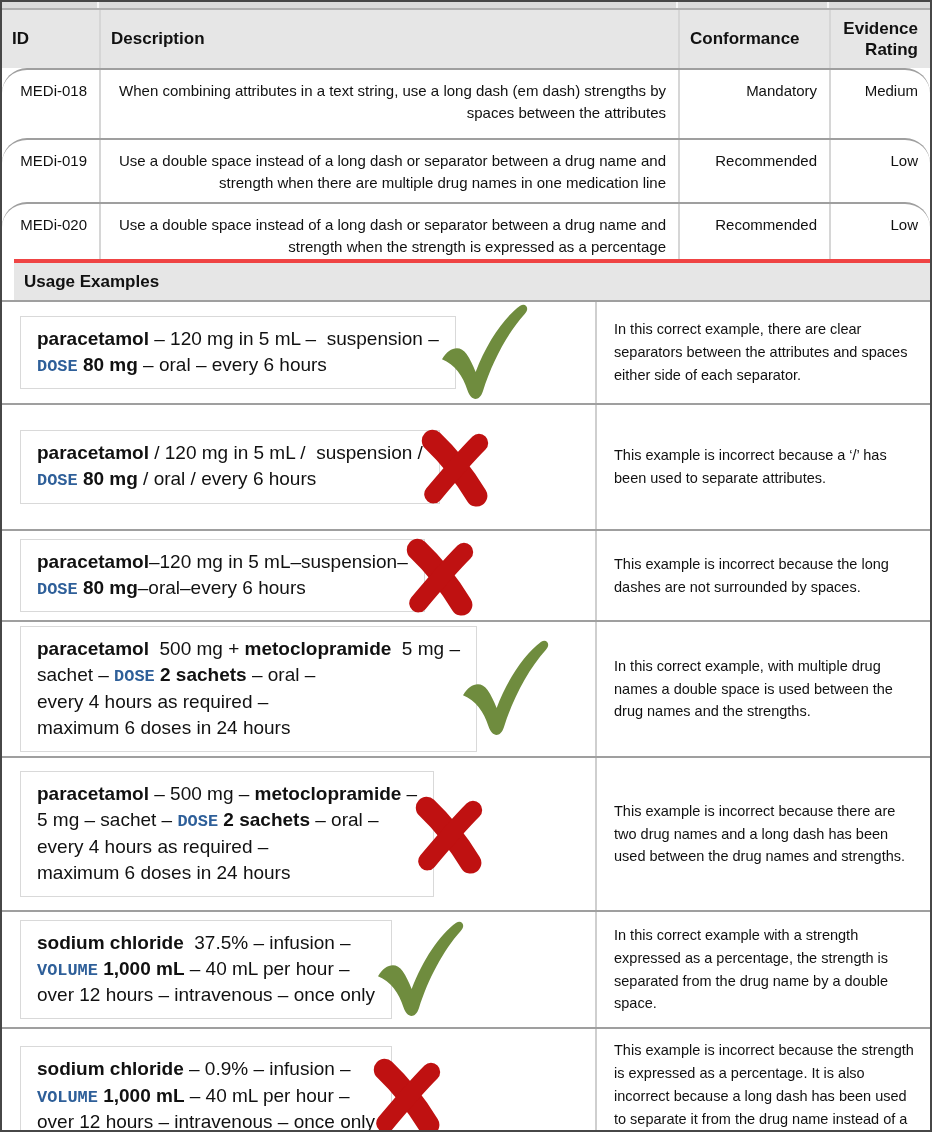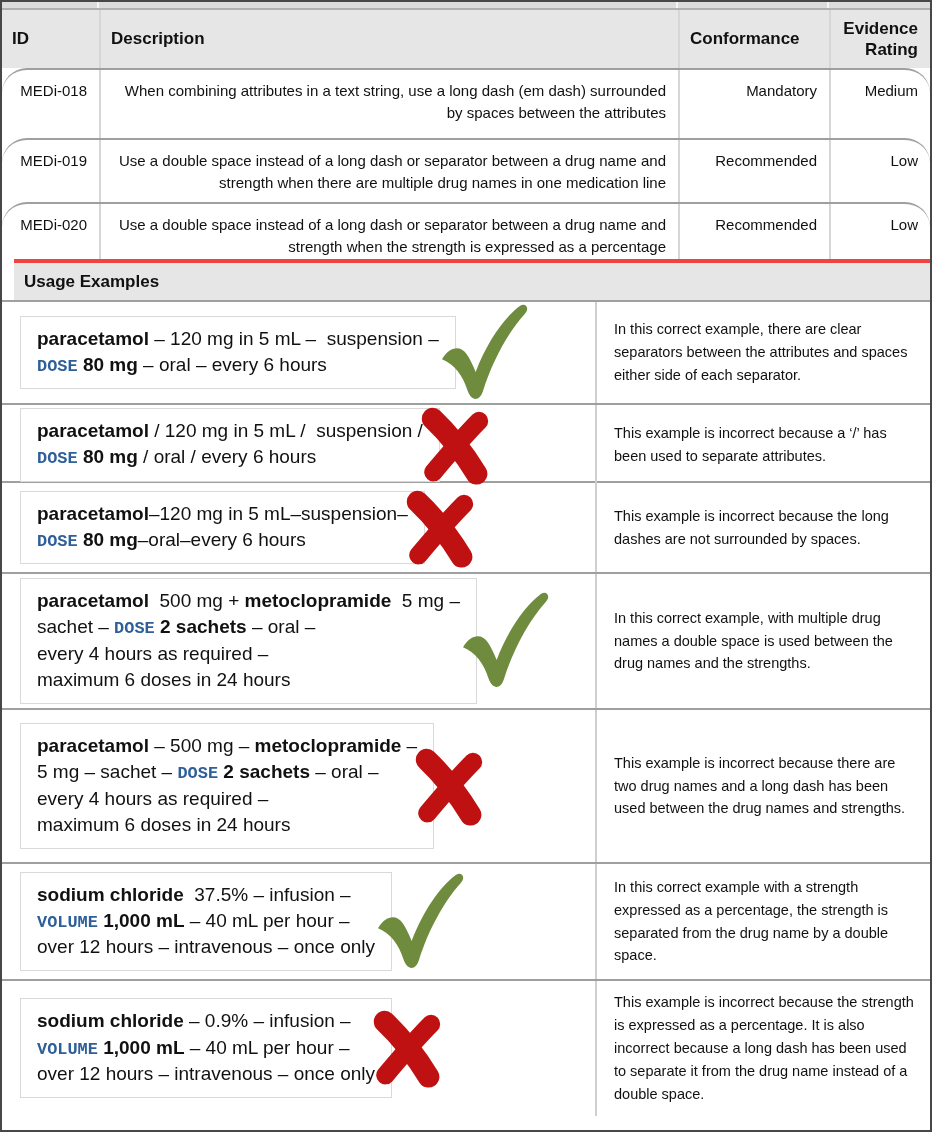--- a/index.html
+++ b/index.html
@@ -28,21 +28,21 @@
 
   .usage-band {
     border-top:4px solid #ef4444; background:#e6e6e6; height:41px;
     display:flex; align-items:center; padding-left:10px; box-sizing:border-box;
     font-size:17px; font-weight:bold;margin-left:12px;
   }
 
   
   .ex-row { display:grid; grid-template-columns:593px 1fr; border-top:2px solid #9f9f9f; box-sizing:border-box; }
   .ex-row:nth-child(1){ height:103px; }
-  .ex-row:nth-child(2){ height:78px; }
+  .ex-row:nth-child(2){ height:126px; }
   .ex-row:nth-child(3){ height:91px;  }
   .ex-row:nth-child(4){ height:136px; }
   .ex-row:nth-child(5){ height:154px; }
   .ex-row:nth-child(6){ height:117px; }
   .ex-row:nth-child(7){ height:134px; }
 
   .ex-left { display:flex; align-items:center; padding-left:18px; box-sizing:border-box; min-width:0; }
   .ex-box {
     background:#fff; border:1px solid #d9d9d9; padding:9px 16px 10px 16px;
     font-size:19px; line-height:1.38;
@@ -74,21 +74,21 @@
   <div>
     <div class="spec-row header-row">
       <div class="spec-cell col1">ID</div>
       <div class="spec-cell col2">Description</div>
       <div class="spec-cell col3">Conformance</div>
       <div class="spec-cell col4">Evidence Rating</div>
     </div>
 
     <div class="spec-row data-row r1">
       <div class="spec-cell col1">MEDi-018</div>
-      <div class="spec-cell col2">When combining attributes in a text string, use a long dash (em dash) surrounded by spaces between the attributes</div>
+      <div class="spec-cell col2">When combining attributes in a text string, use a long dash (em dash) strengths by spaces between the attributes</div>
       <div class="spec-cell col3">Mandatory</div>
       <div class="spec-cell col4">Medium</div>
     </div>
 
     <div class="spec-row data-row r2">
       <div class="spec-cell col1">MEDi-019</div>
       <div class="spec-cell col2">Use a double space instead of a long dash or separator between a drug name and strength when there are multiple drug names in one medication line</div>
       <div class="spec-cell col3">Recommended</div>
       <div class="spec-cell col4">Low</div>
     </div>

